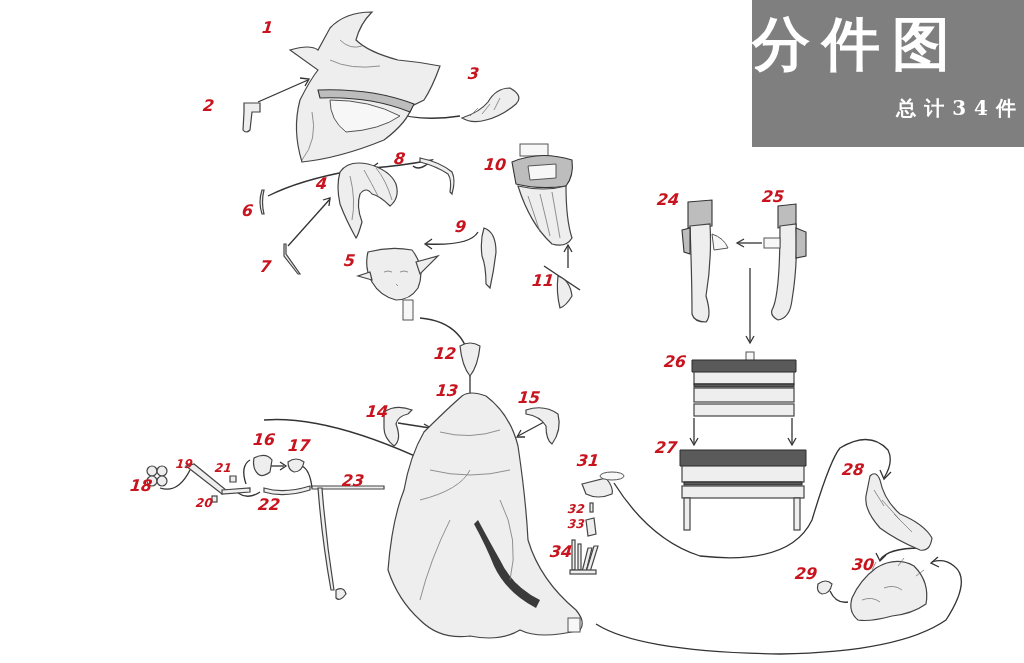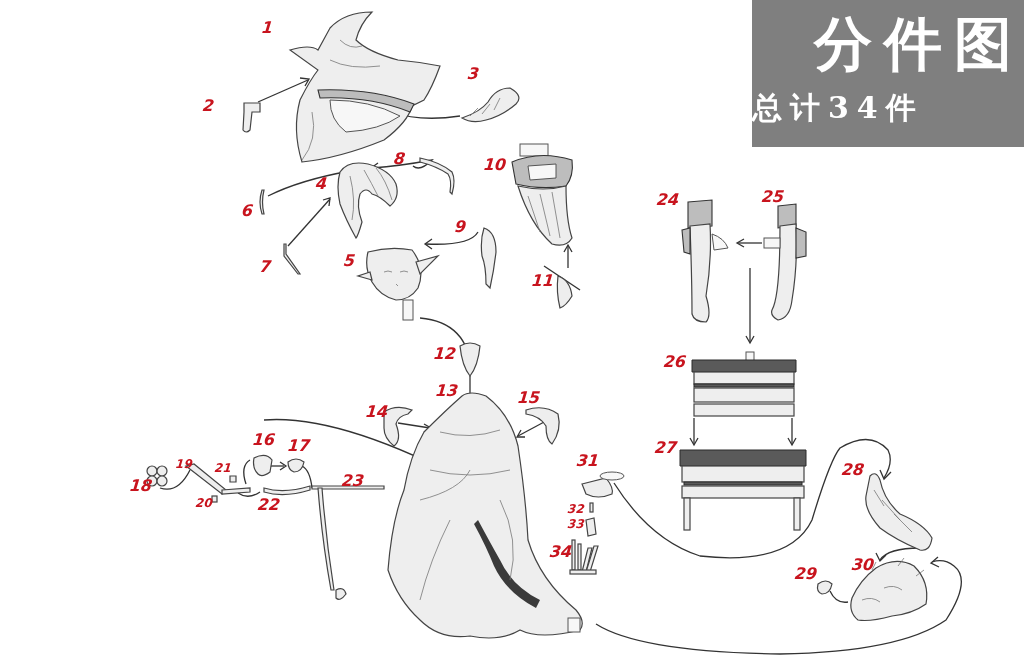--- a/index.html
+++ b/index.html
@@ -1,25 +1,25 @@
 <!DOCTYPE html>
 <html><head>
 <meta charset="utf-8">
 <style>
   html, body { margin: 0; padding: 0; background: #ffffff; }
   body { width: 1024px; height: 663px; position: relative; overflow: hidden;
          font-family: "DejaVu Sans", sans-serif; }
   #canvas { position: absolute; left: 0; top: 0; width: 1024px; height: 663px; }
   .title-box { position: absolute; left: 752px; top: 0; width: 272px; height: 147px;
                background: #7f7f7f; color: #ffffff; }
-  .title-main { position: absolute; left: 0; right: 0; top: 6px; text-align: right;
+  .title-main { position: absolute; left: 0; right: 0; top: 6px; text-align: left;
                 font-family: "DejaVu Serif", serif; font-weight: bold; font-size: 58px;
                 letter-spacing: 12px; line-height: 76px; }
-  .title-sub { position: absolute; left: 0; right: 0; top: 88px; text-align: left;
-               font-family: "DejaVu Serif", serif; font-weight: bold; font-size: 30px;
+  .title-sub { position: absolute; left: 0; right: 0; top: 88px; text-align: right;
+               font-family: "DejaVu Serif", serif; font-weight: bold; font-size: 20px;
                letter-spacing: 8px; line-height: 40px; }
   .lbl { position: absolute; color: #c8141e; font-family: "DejaVu Sans", sans-serif;
          font-style: italic; font-weight: bold; font-size: 16px; line-height: 16px;
          transform: skewX(-6deg); white-space: nowrap; }
   .lbl.sm { font-size: 12px; line-height: 12px; }
   svg .part { fill: #eeeeee; stroke: #444444; stroke-width: 1.2; }
   svg .part-light { fill: #f7f7f7; stroke: #555555; stroke-width: 1; }
   svg .part-dark { fill: #bdbdbd; stroke: #333333; stroke-width: 1.1; }
   svg .wood { fill: #5a5a5a; stroke: #2a2a2a; stroke-width: 1; }
   svg .conn { fill: none; stroke: #333333; stroke-width: 1.3; }

